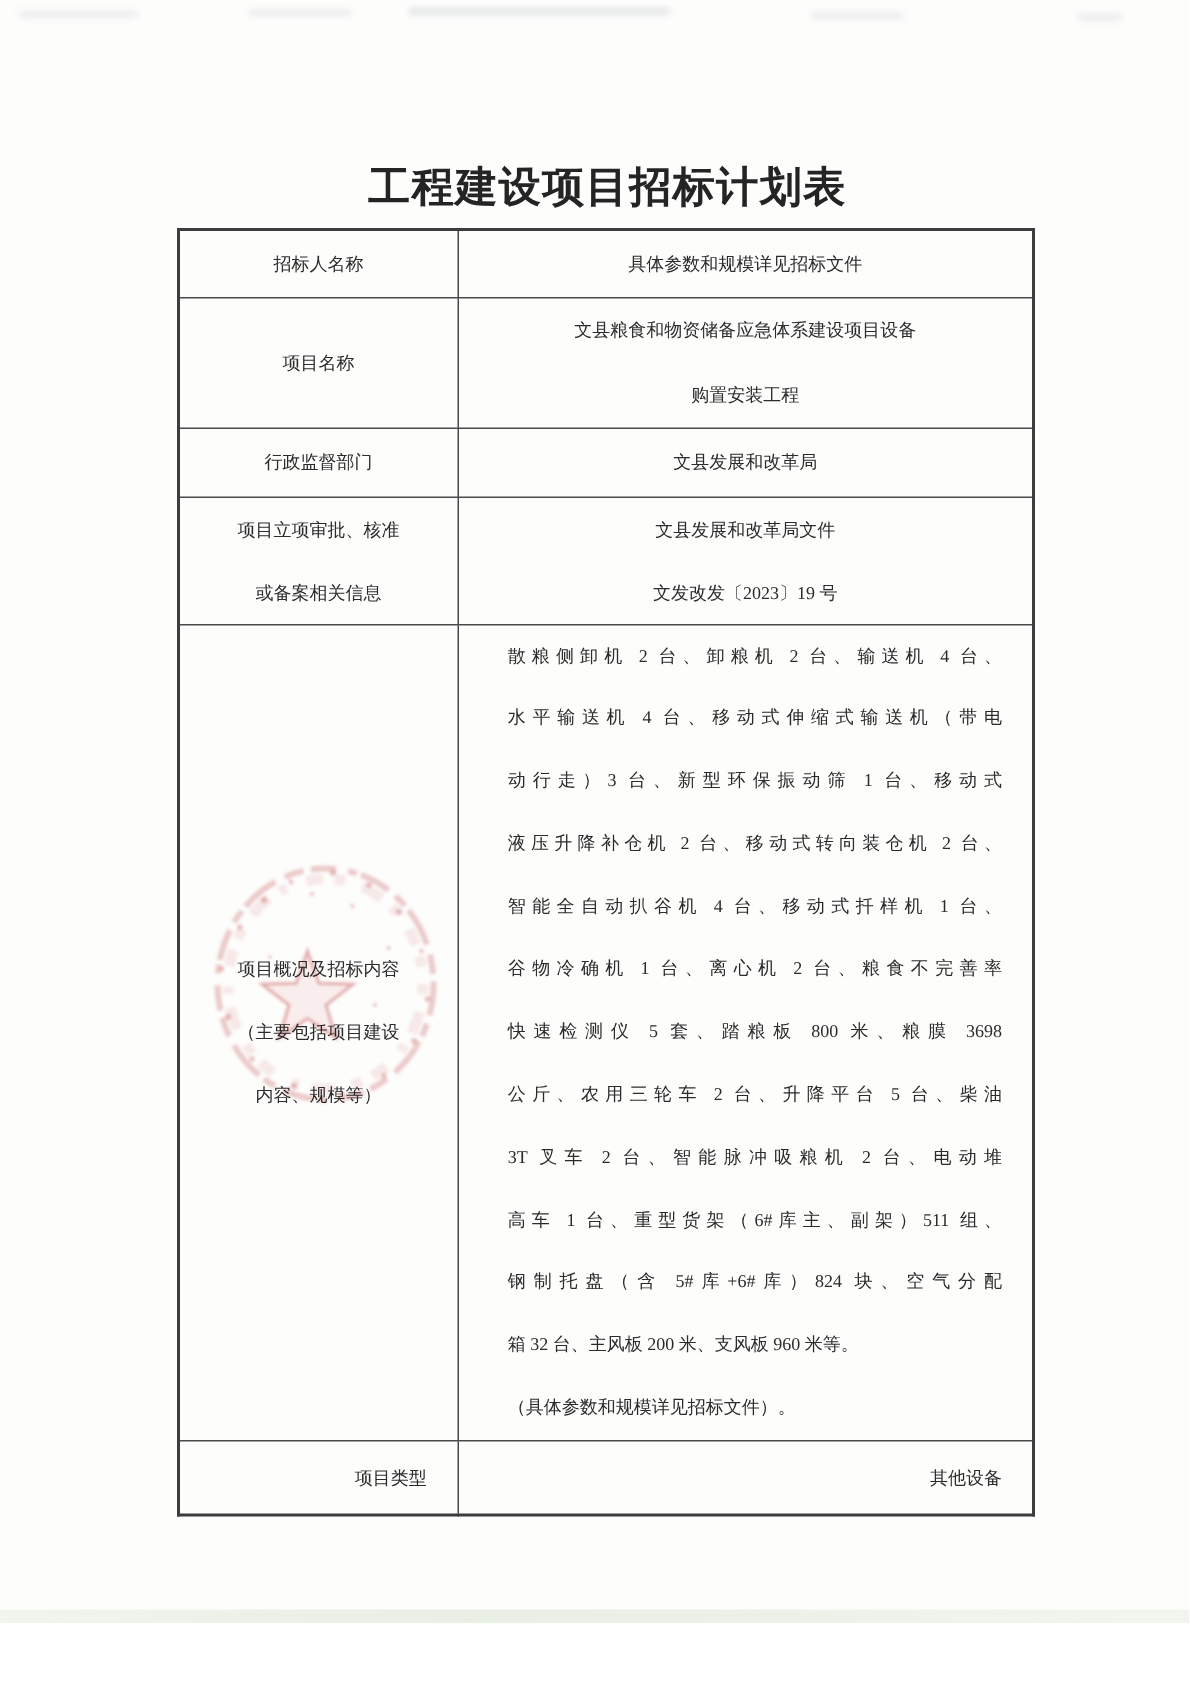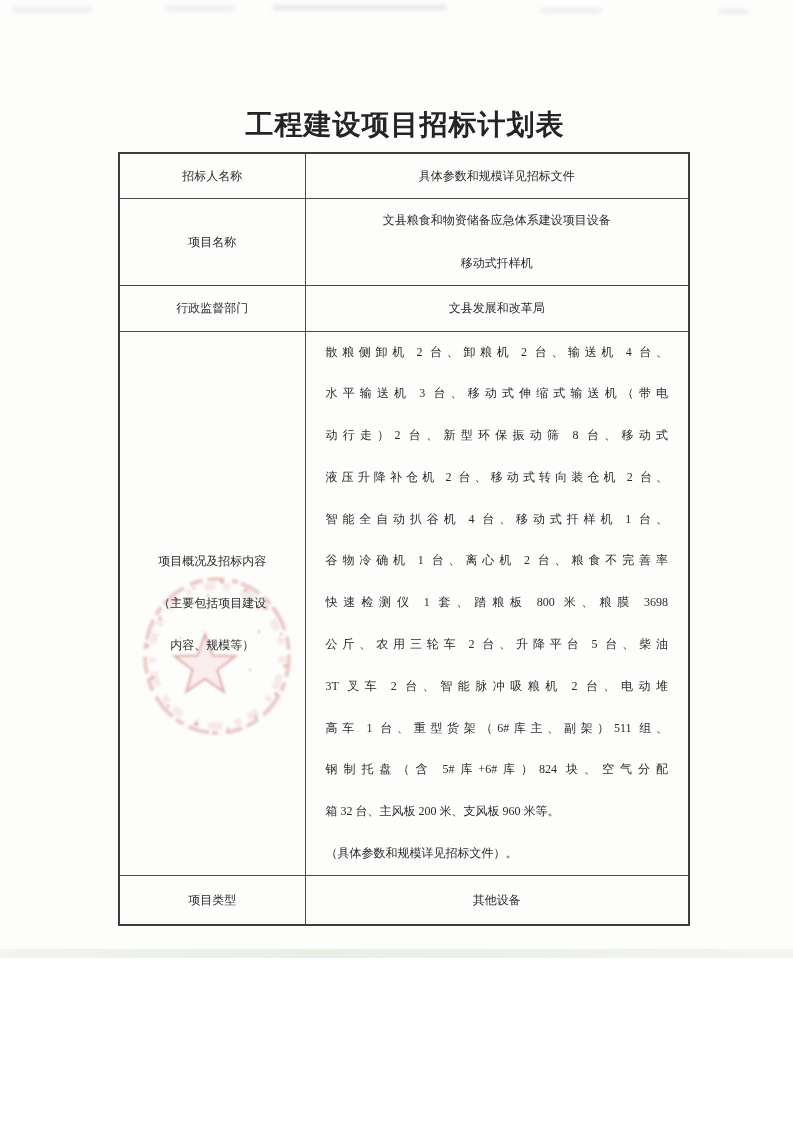--- a/index.html
+++ b/index.html
@@ -1,19 +1,19 @@
 <!DOCTYPE html>
 <html><head>
 <meta charset="utf-8">
 <style>
   html, body { margin: 0; padding: 0; background: #ffffff; }
   .page {
     position: relative;
     width: 793px;
-    height: 958px;
+    height: 1082px;
     background: #fdfdfc;
     overflow: hidden;
     font-family: "Liberation Serif", "DejaVu Serif", serif;
     color: #2b2b2b;
   }
   
   .scan-smudge {
     position: absolute;
     height: 5px;
     border-radius: 3px;
@@ -56,28 +56,28 @@
     box-sizing: border-box;
   }
   td.cell-label { text-align: center; line-height: 42px; padding: 0 4px; }
   td.cell-value { text-align: center; line-height: 42px; }
   tr.row-1 td { height: 45px; }
   tr.row-2 td { height: 87px; }
   tr.row-2 td.cell-value { line-height: 43px; }
   tr.row-3 td { height: 46px; margin-left: 27px; }
   tr.row-4 td { height: 84px; }
   tr.row-5 td { height: 544px; }
-  tr.row-6 td { height: 50px; }
+  tr.row-6 td { height: 50px; text-align: right; }
   td.cell-overview-value {
     text-align: left;
     padding: 0 7px 0 9px;
     line-height: 41.8px;
     font-size: 18.5px;
   }
-  .pline { white-space: nowrap; }
+  .pline { white-space: nowrap; margin-left: 13px; }
   .pline.fill { text-align: justify; text-align-last: justify; }
   .seal {
     position: absolute;
     left: 138px;
     top: 574px;
     width: 158px;
     height: 164px;
     pointer-events: none;
     mix-blend-mode: multiply;
   }
@@ -110,48 +110,58 @@
         <div>具体参数和规模详见招标文件</div>
       </td>
     </tr>
 
     <tr class="row-2">
       <td class="cell-label">
         <div>项目名称</div>
       </td>
       <td class="cell-value">
         <div>文县粮食和物资储备应急体系建设项目设备</div>
-        <div>移动式扦样机</div>
+        <div>购置安装工程</div>
       </td>
     </tr>
 
     <tr class="row-3">
       <td class="cell-label">
         <div>行政监督部门</div>
       </td>
       <td class="cell-value">
         <div>文县发展和改革局</div>
       </td>
     </tr>
 
+    <tr class="row-4">
+      <td class="cell-label">
+        <div>项目立项审批、核准</div>
+        <div>或备案相关信息</div>
+      </td>
+      <td class="cell-value">
+        <div>文县发展和改革局文件</div>
+        <div>文发改发〔2023〕19 号</div>
+      </td>
+    </tr>
 
     <tr class="row-5">
       <td class="cell-label">
         <div>项目概况及招标内容</div>
         <div>（主要包括项目建设</div>
         <div>内容、规模等）</div>
       </td>
       <td class="cell-value cell-overview-value">
         <div class="pline fill">散粮侧卸机 2 台、卸粮机 2 台、输送机 4 台、</div>
-        <div class="pline fill">水平输送机 3 台、移动式伸缩式输送机（带电</div>
-        <div class="pline fill">动行走）2 台、新型环保振动筛 8 台、移动式</div>
+        <div class="pline fill">水平输送机 4 台、移动式伸缩式输送机（带电</div>
+        <div class="pline fill">动行走）3 台、新型环保振动筛 1 台、移动式</div>
         <div class="pline fill">液压升降补仓机 2 台、移动式转向装仓机 2 台、</div>
         <div class="pline fill">智能全自动扒谷机 4 台、移动式扦样机 1 台、</div>
         <div class="pline fill">谷物冷确机 1 台、离心机 2 台、粮食不完善率</div>
-        <div class="pline fill">快速检测仪 1 套、踏粮板 800 米、粮膜 3698</div>
+        <div class="pline fill">快速检测仪 5 套、踏粮板 800 米、粮膜 3698</div>
         <div class="pline fill">公斤、农用三轮车 2 台、升降平台 5 台、柴油</div>
         <div class="pline fill">3T 叉车 2 台、智能脉冲吸粮机 2 台、电动堆</div>
         <div class="pline fill">高车 1 台、重型货架（6#库主、副架）511 组、</div>
         <div class="pline fill">钢制托盘（含 5#库+6#库）824 块、空气分配</div>
         <div class="pline">箱 32 台、主风板 200 米、支风板 960 米等。</div>
         <div class="pline">（具体参数和规模详见招标文件）。</div>
       </td>
     </tr>
 
     <tr class="row-6">

